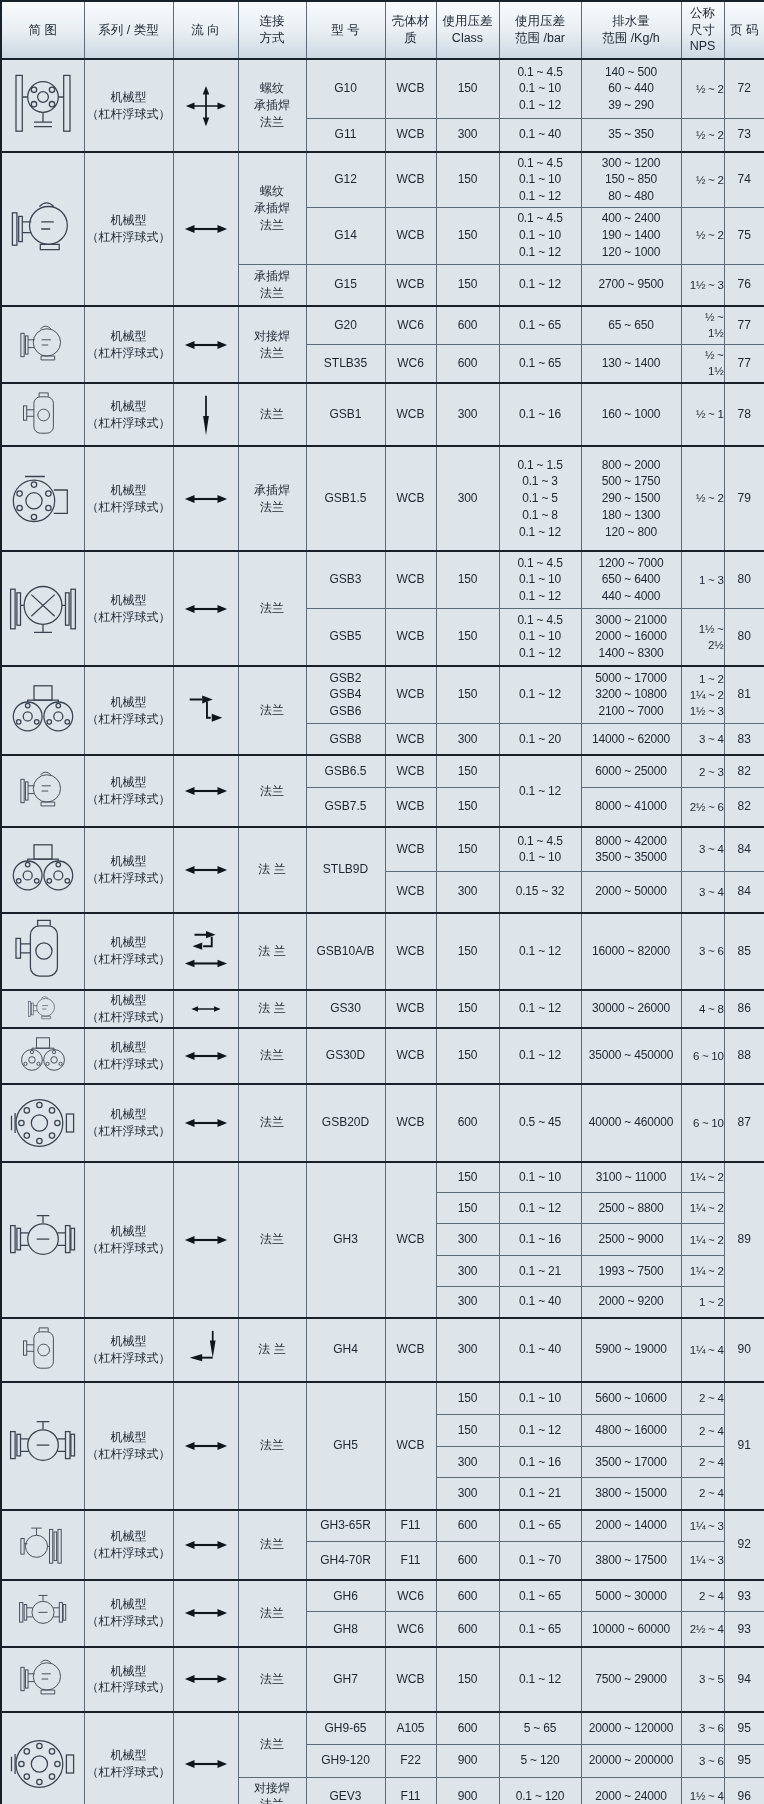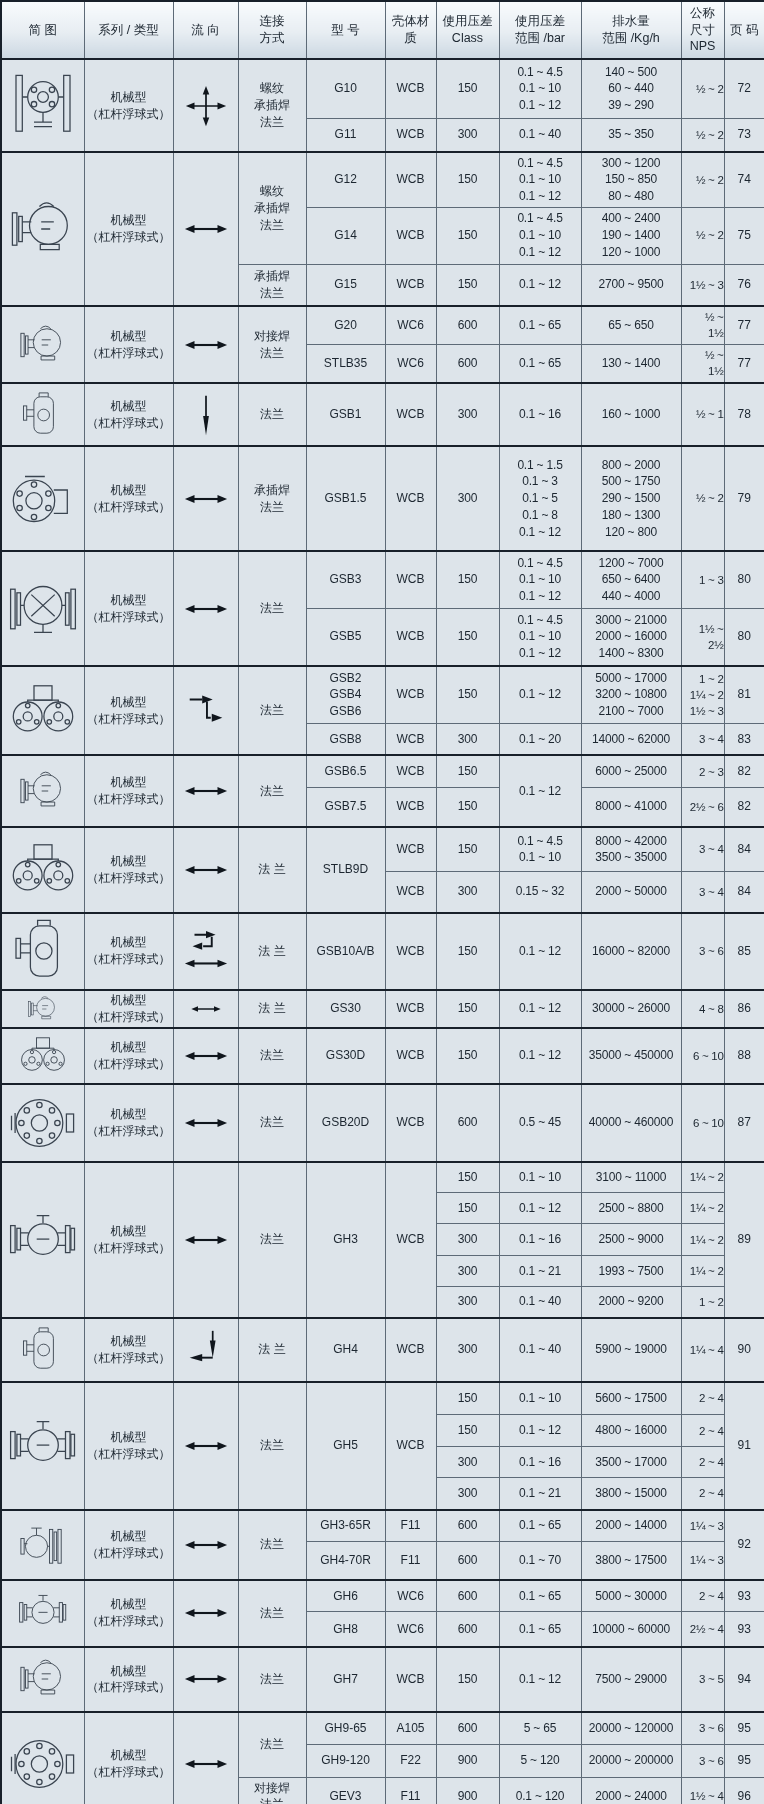--- a/index.html
+++ b/index.html
@@ -642,21 +642,21 @@
   <td rowspan="4">机械型
 （杠杆浮球式）</td>
   <td rowspan="4"><svg class="fl">
               <use href="#fl-lr"></use>
             </svg></td>
   <td rowspan="4">法兰</td>
   <td rowspan="4">GH5</td>
   <td rowspan="4">WCB</td>
   <td class="num">150</td>
   <td class="num">0.1 ~ 10</td>
-  <td class="num">5600 ~ 17500</td>
+  <td class="num">5600 ~ 10600</td>
   <td class="nps">2 ~ 4</td>
   <td class="page" rowspan="4">91</td>
 </tr>
 <tr style="height:32px">
   <td class="num">150</td>
   <td class="num">0.1 ~ 12</td>
   <td class="num">4800 ~ 16000</td>
   <td class="nps">2 ~ 4</td>
 </tr>
 <tr style="height:31px">

